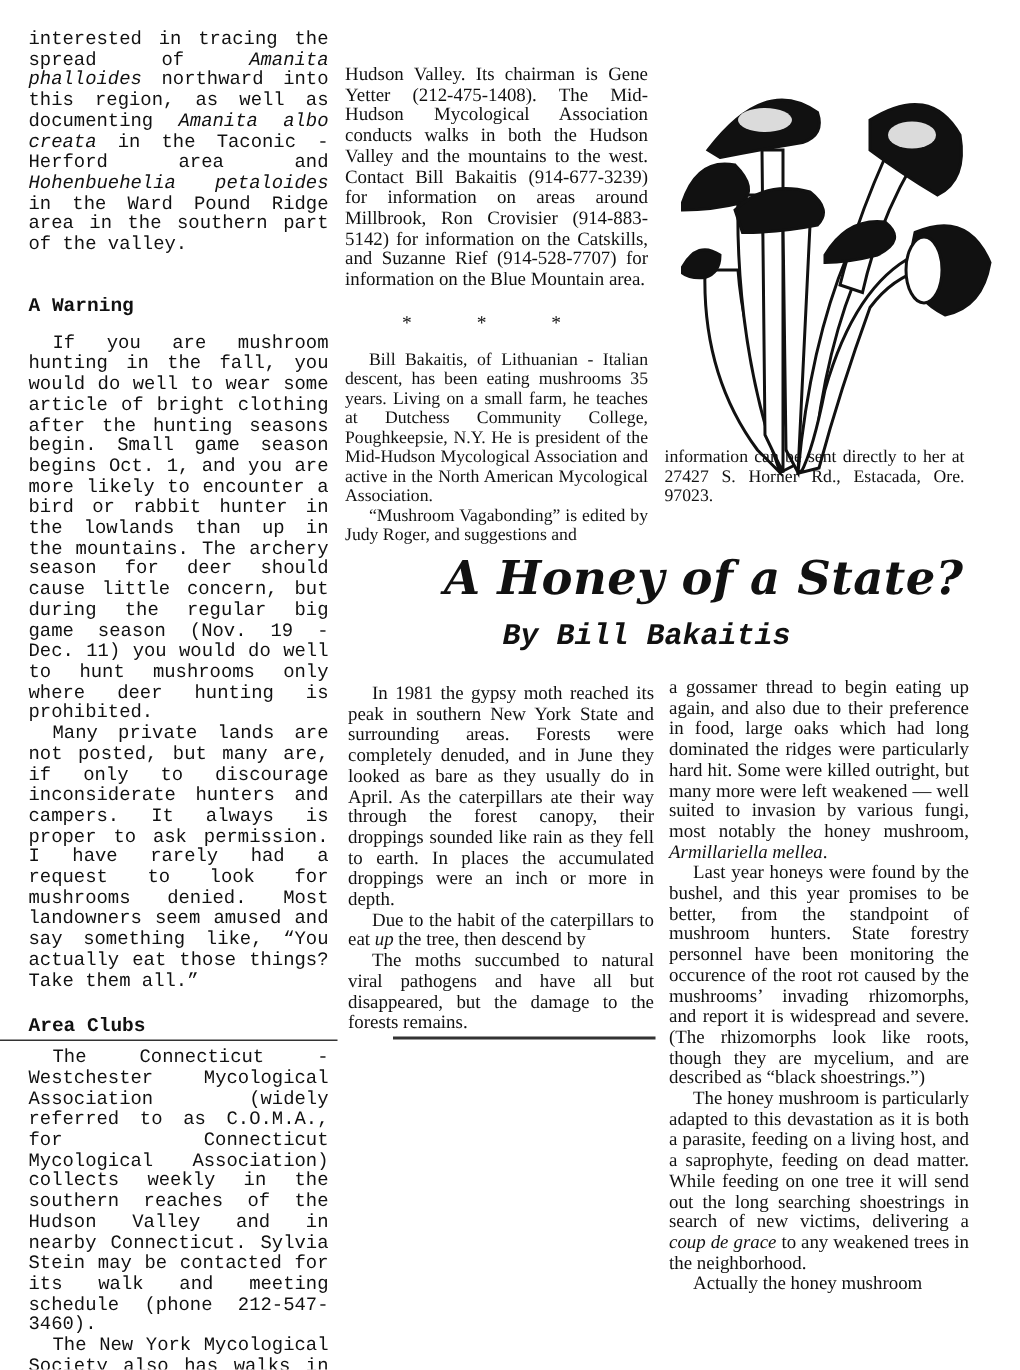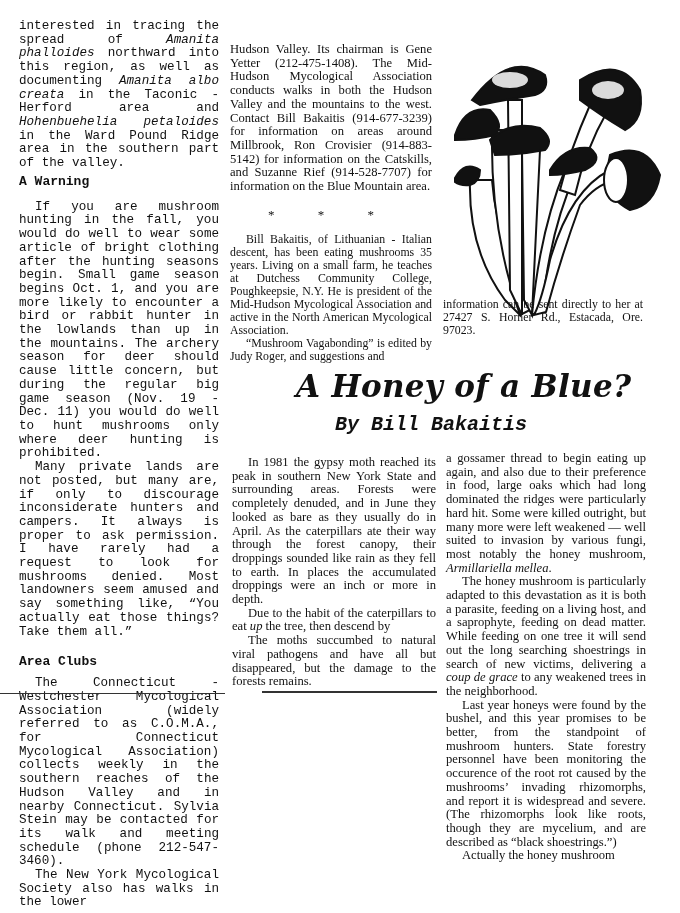--- a/index.html
+++ b/index.html
@@ -22,21 +22,21 @@
   .bio { font-size: 11.8px; line-height: 13px; }
   .stars { text-align: center; letter-spacing: 20px; font-size: 13px; margin: 14px 0 12px 0; }
   .rule { position: absolute; height: 1px; background: #333; }
   #illus { position: absolute; left: 450px; top: 30px; width: 215px; height: 290px; }
 </style>
 </head>
 <body>
 
 <div class="col" id="col1">
   <p class="noind"><span>interested in tracing the spread of </span><i>Amanita phalloides</i><span> northward into this region, as well as documenting </span><i>Amanita albo creata</i><span> in the Taconic - Herford area and </span><i>Hohenbuehelia petaloides</i><span> in the Ward Pound Ridge area in the southern part of the valley.</span></p>
-  <h3 style="margin-top:4px;margin-bottom:12px;">A Warning</h3>
+  <h3 style="margin-top:26px;margin-bottom:12px;">A Warning</h3>
   <p>If you are mushroom hunting in the fall, you would do well to wear some article of bright clothing after the hunting seasons begin. Small game season begins Oct. 1, and you are more likely to encounter a bird or rabbit hunter in the lowlands than up in the mountains. The archery season for deer should cause little concern, but during the regular big game season (Nov. 19 - Dec. 11) you would do well to hunt mushrooms only where deer hunting is prohibited.</p>
   <p>Many private lands are not posted, but many are, if only to discourage inconsiderate hunters and campers. It always is proper to ask permission. I have rarely had a request to look for mushrooms denied. Most landowners seem amused and say something like, “You actually eat those things? Take them all.”</p>
   <h3 style="margin-top:16px;margin-bottom:8px;">Area Clubs</h3>
   <p>The Connecticut - Westchester Mycological Association (widely referred to as C.O.M.A., for Connecticut Mycological Association) collects weekly in the southern reaches of the Hudson Valley and in nearby Connecticut. Sylvia Stein may be contacted for its walk and meeting schedule (phone 212-547-3460).</p>
   <p>The New York Mycological Society also has walks in the lower</p>
 </div>
 
 <div class="col" id="col2">
   <p class="noind">Hudson Valley. Its chairman is Gene Yetter (212-475-1408). The Mid-Hudson Mycological Association conducts walks in both the Hudson Valley and the mountains to the west. Contact Bill Bakaitis (914-677-3239) for information on areas around Millbrook, Ron Crovisier (914-883-5142) for information on the Catskills, and Suzanne Rief (914-528-7707) for information on the Blue Mountain area.</p>
   <div class="stars">* * *</div>
@@ -65,30 +65,30 @@
     <ellipse cx="166" cy="150" rx="12" ry="22" fill="#fff"></ellipse>
     <ellipse cx="60" cy="50" rx="18" ry="8" fill="#fff" stroke="none" opacity="0.85"></ellipse>
     <ellipse cx="158" cy="60" rx="16" ry="9" fill="#fff" stroke="none" opacity="0.85"></ellipse>
   </g>
 </svg>
 
 <div class="col" id="col3bio">
   <p class="noind">information can be sent directly to her at 27427 S. Horner Rd., Estacada, Ore. 97023.</p>
 </div>
 
-<div id="title">A Honey of a Blue?</div>
+<div id="title">A Honey of a State?</div>
 <div id="byline">By Bill Bakaitis</div>
 
 <div class="col" id="col4">
   <p>In 1981 the gypsy moth reached its peak in southern New York State and surrounding areas. Forests were completely denuded, and in June they looked as bare as they usually do in April. As the caterpillars ate their way through the forest canopy, their droppings sounded like rain as they fell to earth. In places the accumulated droppings were an inch or more in depth.</p>
   <p><span>Due to the habit of the caterpillars to eat </span><i>up</i><span> the tree, then descend by</span></p>
   <p>The moths succumbed to natural viral pathogens and have all but disappeared, but the damage to the forests remains.</p>
 </div>
 
 <div class="col" id="col5">
   <p class="noind"><span>a gossamer thread to begin eating up again, and also due to their preference in food, large oaks which had long dominated the ridges were particularly hard hit. Some were killed outright, but many more were left weakened — well suited to invasion by various fungi, most notably the honey mushroom, </span><i>Armillariella mellea</i><span>.</span></p>
+  <p>Last year honeys were found by the bushel, and this year promises to be better, from the standpoint of mushroom hunters. State forestry personnel have been monitoring the occurence of the root rot caused by the mushrooms’ invading rhizomorphs, and report it is widespread and severe. (The rhizomorphs look like roots, though they are mycelium, and are described as “black shoestrings.”)</p>
   <p><span>The honey mushroom is particularly adapted to this devastation as it is both a parasite, feeding on a living host, and a saprophyte, feeding on dead matter. While feeding on one tree it will send out the long searching shoestrings in search of new victims, delivering a </span><i>coup de grace</i><span> to any weakened trees in the neighborhood.</span></p>
-  <p>Last year honeys were found by the bushel, and this year promises to be better, from the standpoint of mushroom hunters. State forestry personnel have been monitoring the occurence of the root rot caused by the mushrooms’ invading rhizomorphs, and report it is widespread and severe. (The rhizomorphs look like roots, though they are mycelium, and are described as “black shoestrings.”)</p>
   <p>Actually the honey mushroom</p>
 </div>
 
 <div class="rule" style="left:0;top:693px;width:225px;"></div>
 <div class="rule" style="left:262px;top:691px;width:175px;height:2px;"></div>
 
 </body></html>

